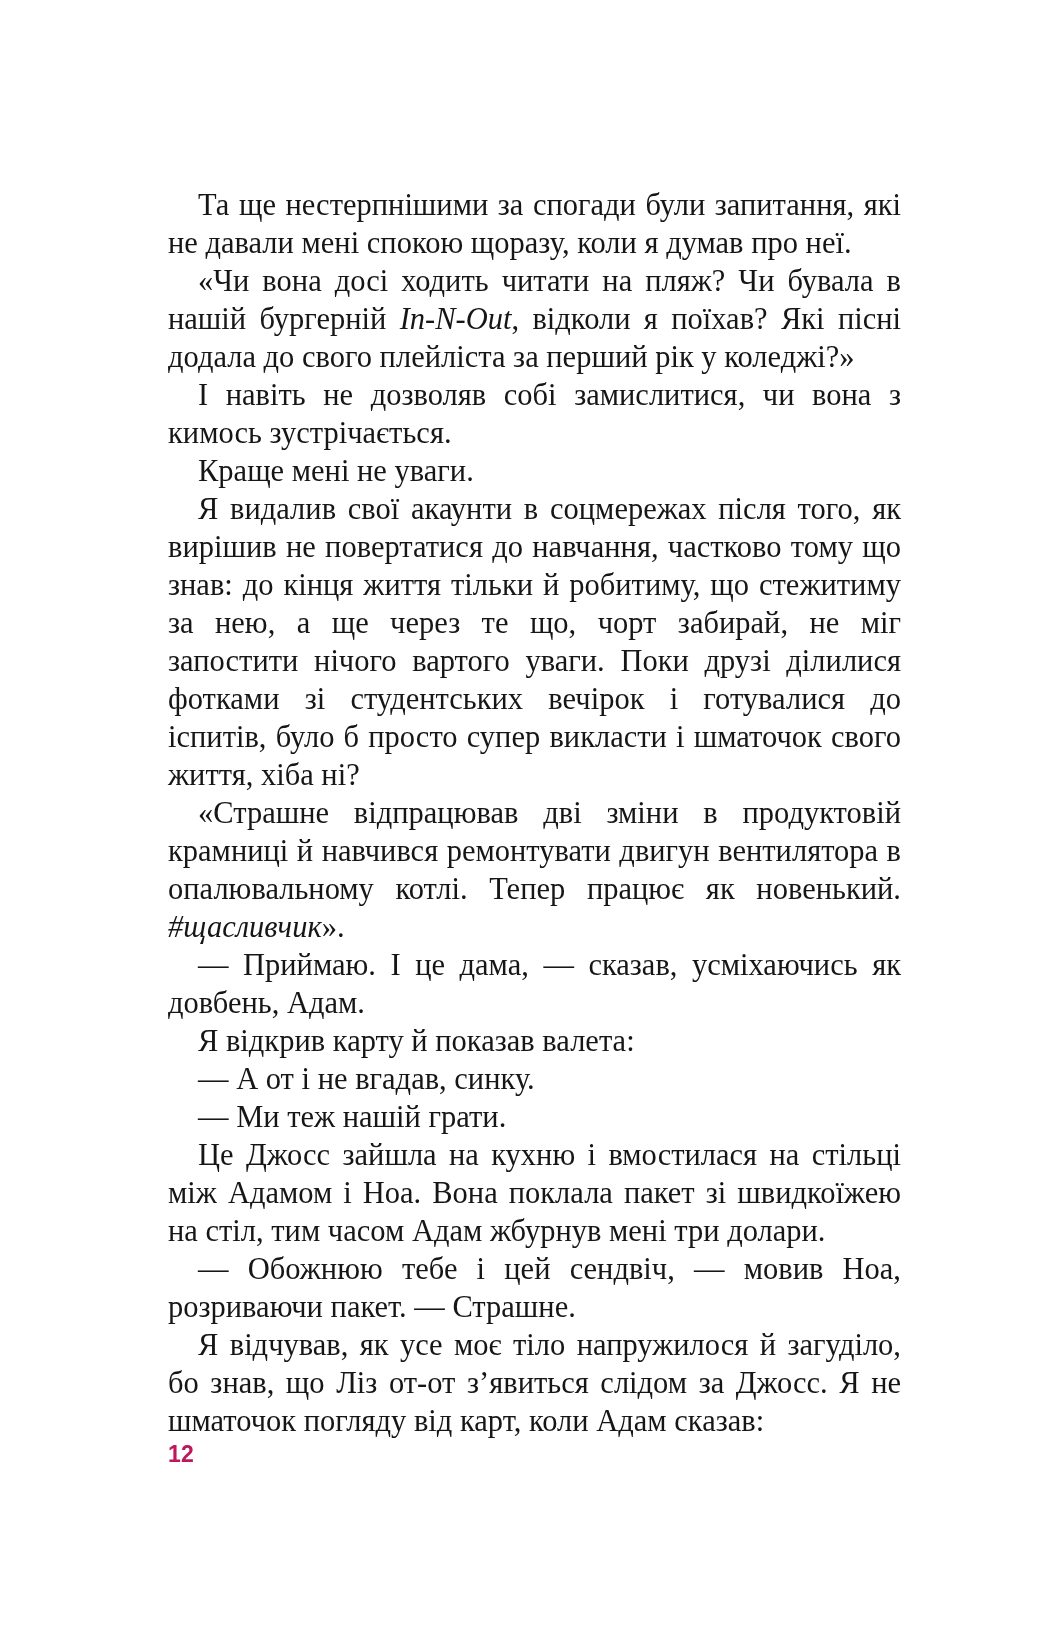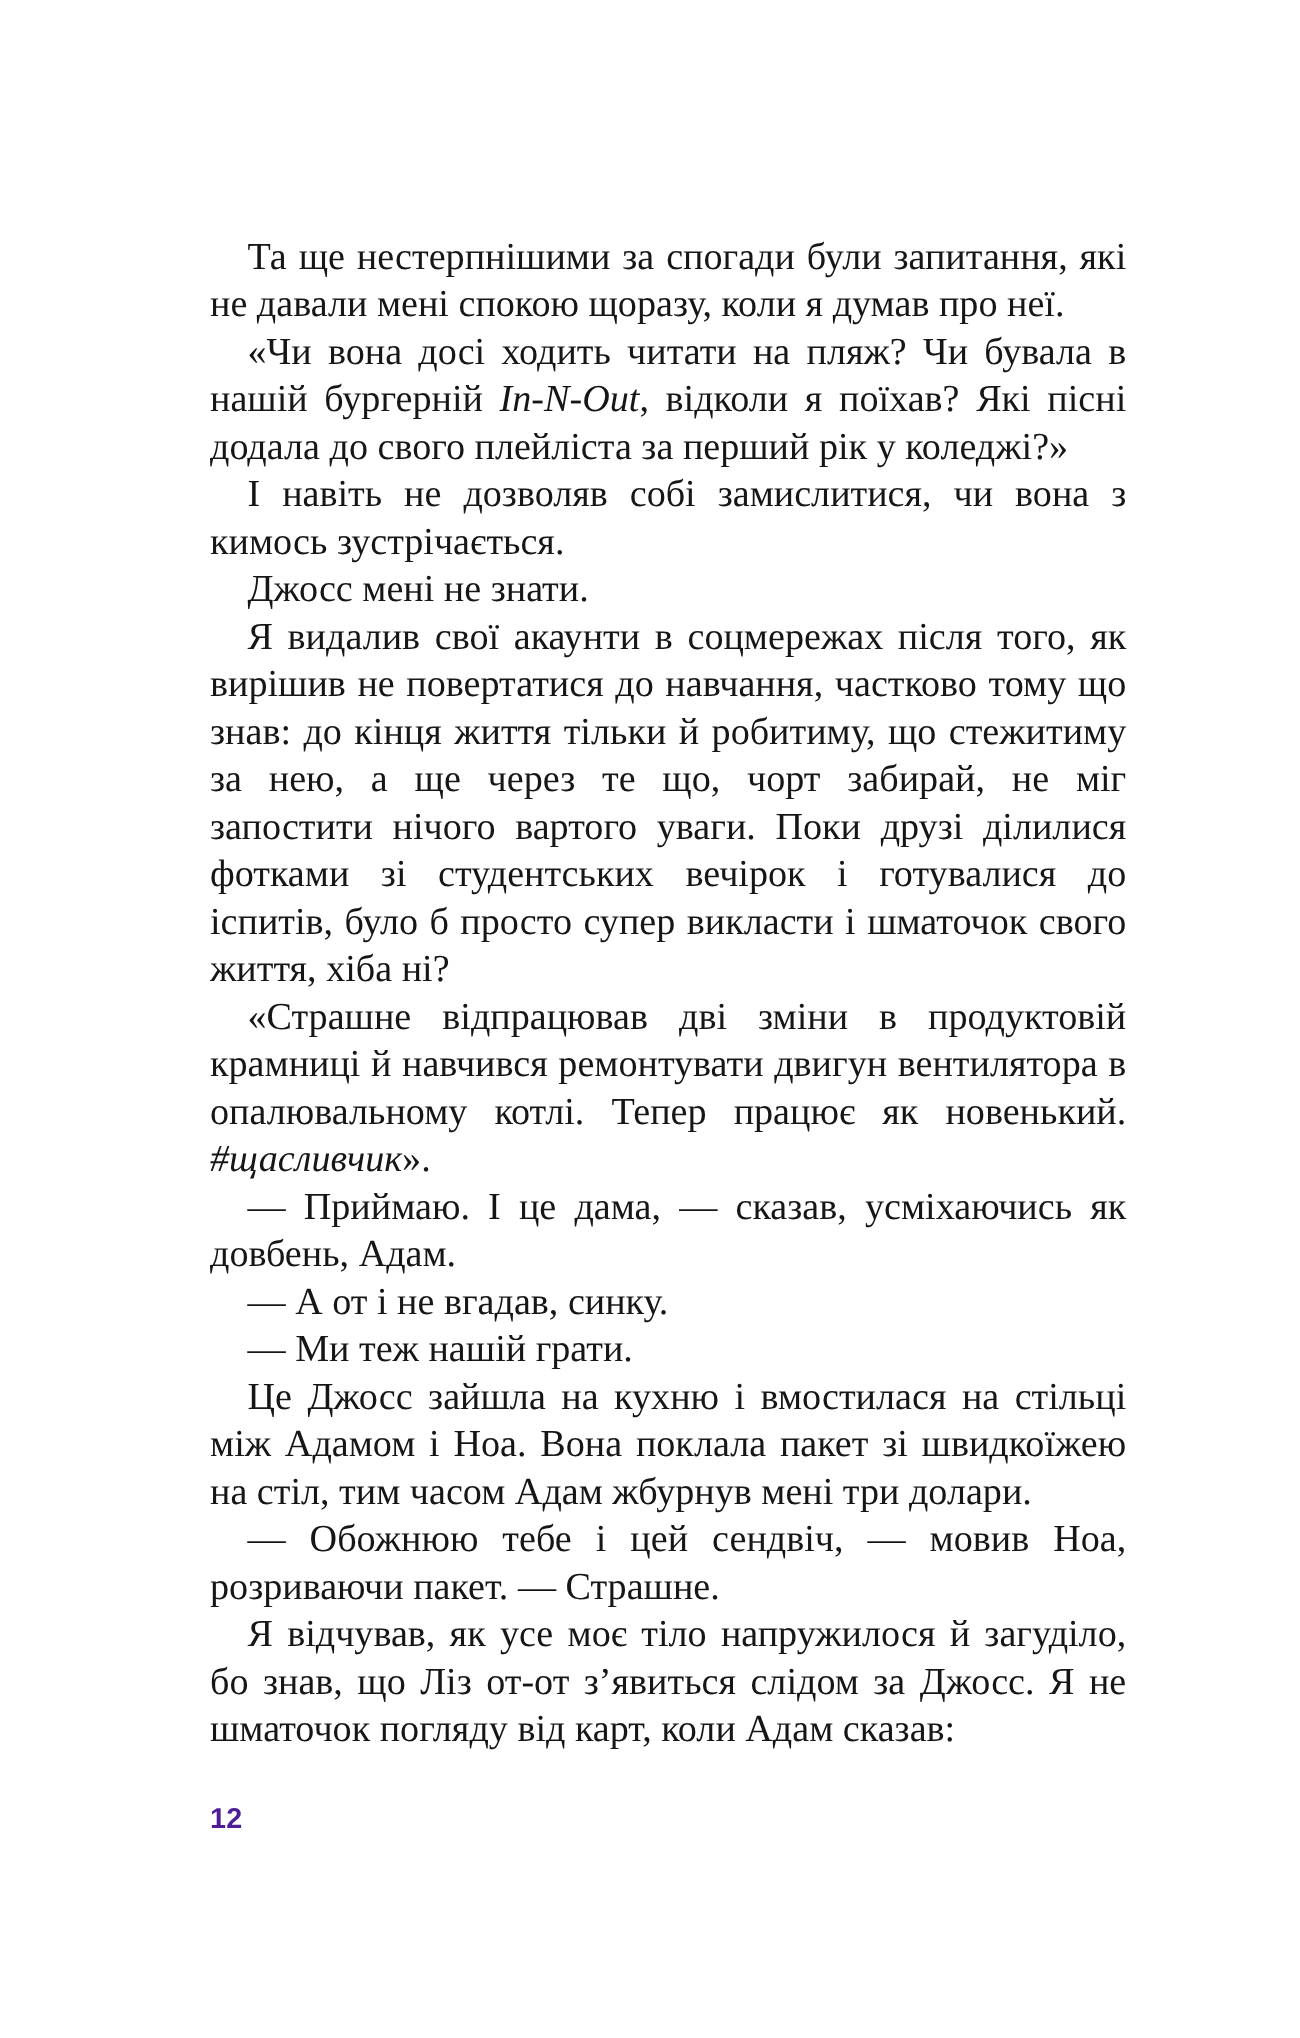--- a/index.html
+++ b/index.html
@@ -50,45 +50,46 @@
   }
 
   .folio {
     position: absolute;
     left: 168px;
     top: 1443px;
     font-family: "Liberation Sans", "DejaVu Sans", sans-serif;
     font-weight: bold;
     font-size: 23px;
     line-height: 1;
-    color: #4c1d95;
+    color: #be185d;
     letter-spacing: 0.3px;
   }
 </style>
 </head>
 <body>
 
 <div class="page">
 
   <div class="text-block">
 
     <p class="para">Та ще нестерпнішими за спогади були запитання, які не давали мені спокою щоразу, коли я думав про неї.</p>
 
     <p class="para"><span>«Чи вона досі ходить читати на пляж? Чи бувала в нашій бургерній </span><span class="ital">In-N-Out</span><span>, відколи я поїхав? Які пісні додала до свого плейліста за перший рік у коледжі?»</span></p>
 
     <p class="para">І навіть не дозволяв собі замислитися, чи вона з кимось зустрічається.</p>
 
-    <p class="para">Джосс мені не знати.</p>
+    <p class="para">Краще мені не уваги.</p>
 
     <p class="para">Я видалив свої акаунти в соцмережах після того, як вирішив не повертатися до навчання, частково тому що знав: до кінця життя тільки й робитиму, що стежитиму за нею, а ще через те що, чорт забирай, не міг запостити нічого вартого уваги. Поки друзі ділилися фотками зі студентських вечірок і готувалися до іспитів, було б просто супер викласти і шматочок свого життя, хіба ні?</p>
 
     <p class="para"><span>«Страшне відпрацював дві зміни в продуктовій крамниці й навчився ремонтувати двигун вентилятора в опалювальному котлі. Тепер працює як новенький. </span><span class="ital">#щасливчик</span><span>».</span></p>
 
     <p class="para">— Приймаю. І це дама, — сказав, усміхаючись як довбень, Адам.</p>
 
+    <p class="para">Я відкрив карту й показав валета:</p>
 
     <p class="para">— А от і не вгадав, синку.</p>
 
     <p class="para">— Ми теж нашій грати.</p>
 
     <p class="para">Це Джосс зайшла на кухню і вмостилася на стільці між Адамом і Ноа. Вона поклала пакет зі швидкоїжею на стіл, тим часом Адам жбурнув мені три долари.</p>
 
     <p class="para">— Обожнюю тебе і цей сендвіч, — мовив Ноа, розриваючи пакет. — Страшне.</p>
 
     <p class="para">Я відчував, як усе моє тіло напружилося й загуділо, бо знав, що Ліз от-от з’явиться слідом за Джосс. Я не шматочок погляду від карт, коли Адам сказав:</p>

